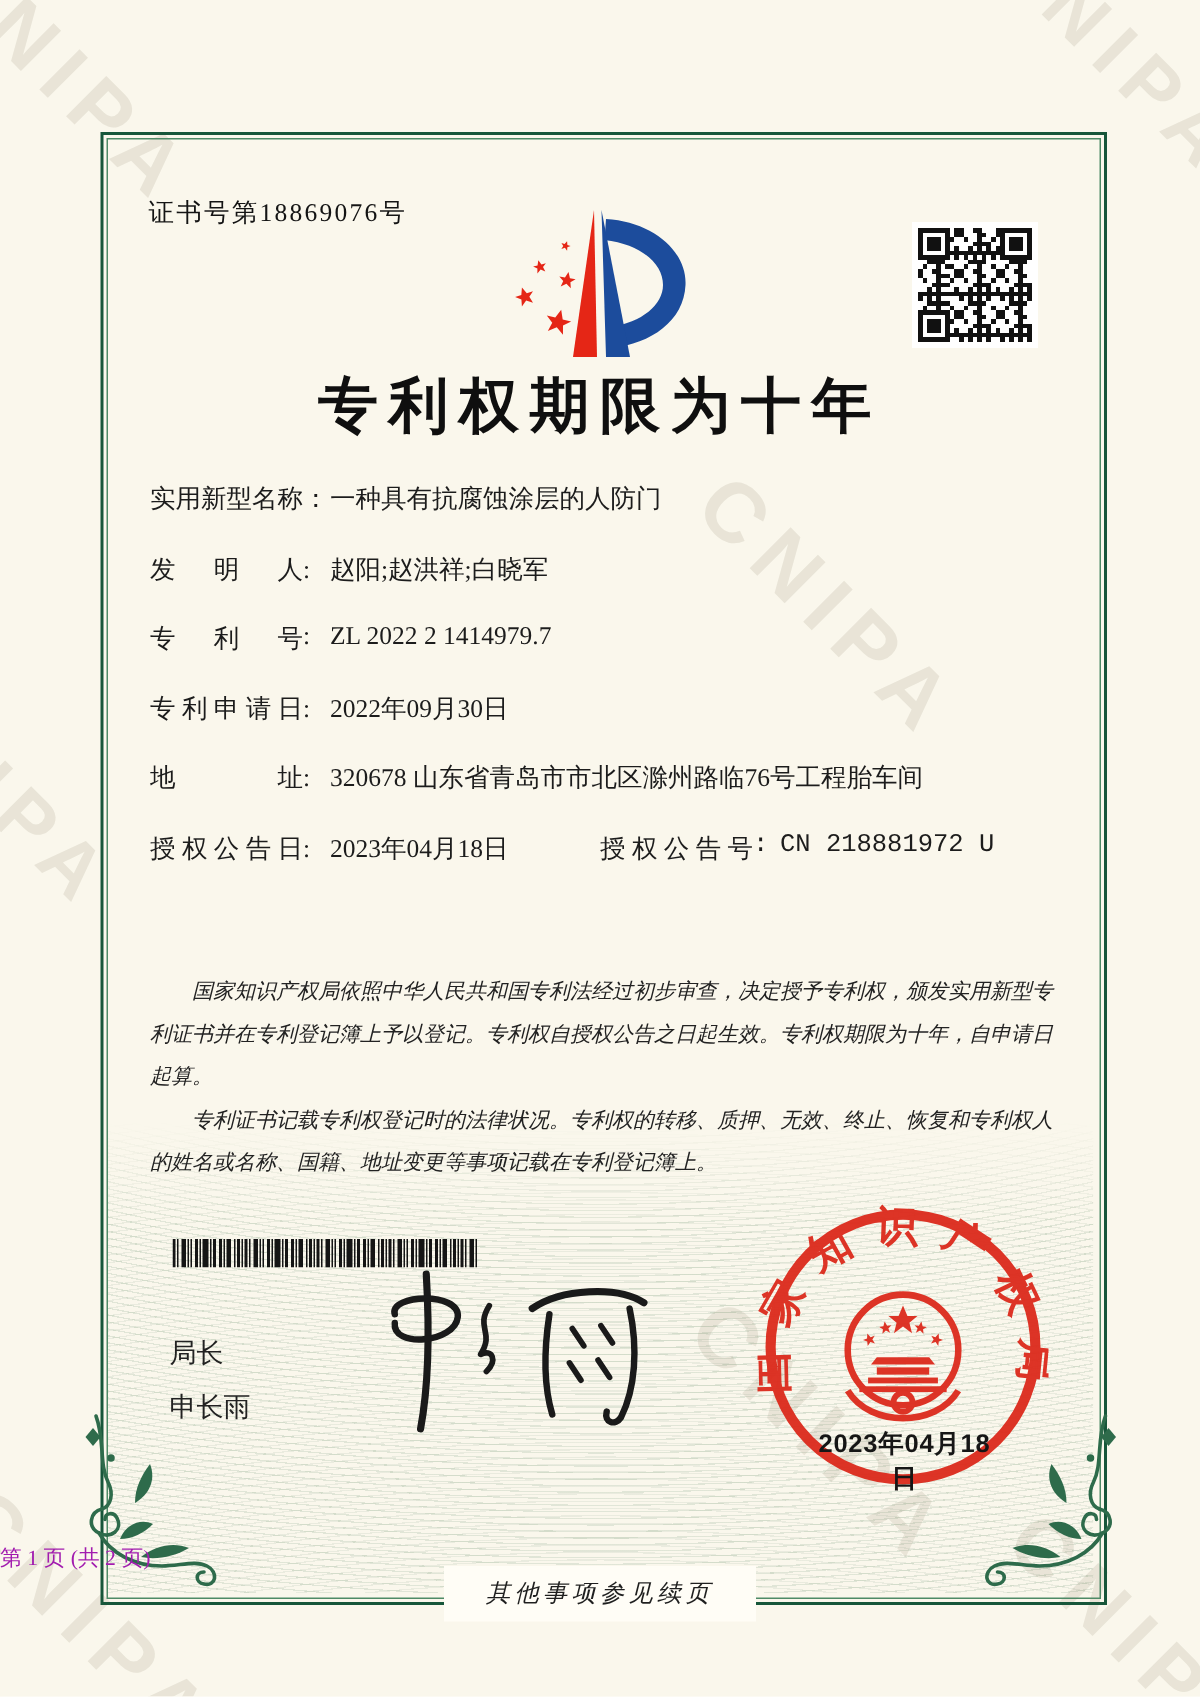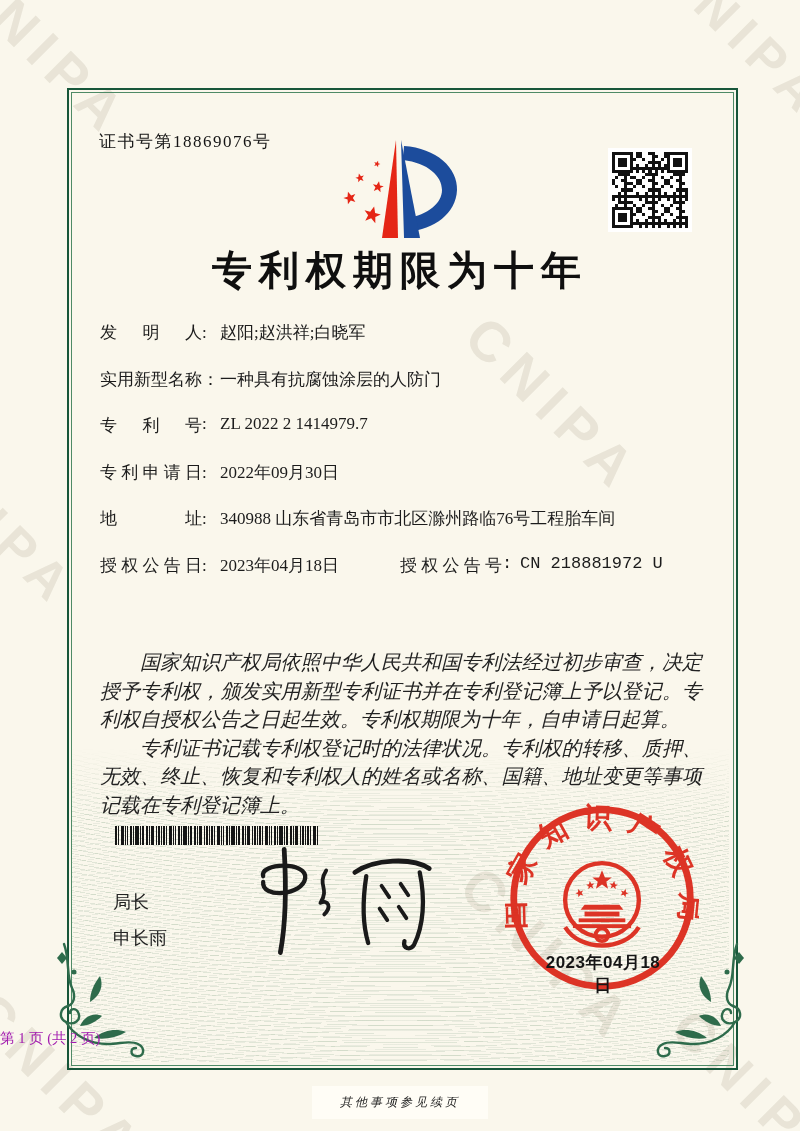--- a/index.html
+++ b/index.html
@@ -44,44 +44,44 @@
   
   .fields{position:absolute;left:100px;top:321px;width:610px;z-index:3;}
   .frow{position:relative;height:46.5px;font-size:17px;}
   .flabel{display:inline-block;width:102px;vertical-align:top;
     text-align:justify;text-align-last:justify;}
   .fcolon{display:inline-block;width:13px;text-align:left;}
   .fvalue{margin-left:5px;}
   .fgroup2{position:absolute;left:300px;top:0;font-family:Liberation Mono, monospace;}
   
   .paras{position:absolute;left:100px;top:648px;width:602px;z-index:3;
-    font-size:20px;line-height:28.5px;text-align:justify;
+    font-size:14px;line-height:28.5px;text-align:justify;
     font-style:italic;color:#222;}
   .paras p{margin:0;text-indent:2em;}
   
   .barcode{position:absolute;left:115px;top:826px;width:206px;height:19px;
     z-index:3;display:flex;align-items:stretch;overflow:hidden;}
   .barcode i{display:block;background:#151515;height:100%;}
   .signer-title{position:absolute;left:113px;top:890px;z-index:3;
     font-family:"Liberation Sans","DejaVu Sans",sans-serif;font-size:18px;color:#222;}
   .signer-name{position:absolute;left:113px;top:926px;z-index:3;
     font-family:"Liberation Sans","DejaVu Sans",sans-serif;font-size:18px;color:#222;}
   .signature{position:absolute;left:225px;top:842px;z-index:4;}
   
   .seal{position:absolute;left:505px;top:801px;width:194px;height:194px;
     z-index:4;opacity:.95;}
   .sealdate{position:absolute;left:540px;top:951px;width:126px;z-index:5;
     text-align:center;font-family:"Liberation Sans","DejaVu Sans",sans-serif;
     font-size:17px;font-weight:bold;color:#161616;letter-spacing:0.5px;}
   
   .pageinfo{position:absolute;left:0;right:0;top:1029px;z-index:3;
     text-align:left;font-size:14.5px;color:#a21caf;}
-  .cont{position:absolute;left:50%;top:1086px;transform:translateX(-50%);
+  .cont{position:absolute;left:50%;top:1044px;transform:translateX(-50%);
     z-index:3;background:#fffdf6;padding:8px 28px;
-    font-size:12px;font-style:italic;letter-spacing:3px;color:#1f1f1f;
+    font-size:16px;font-style:italic;letter-spacing:3px;color:#1f1f1f;
     white-space:nowrap;}
 </style>
 </head>
 <body>
 
 <div class="page">
 
   <div class="wm" style="left:-65px;top:18px;font-size:55px;">CNIPA</div>
   <div class="wm" style="left:640px;top:5px;font-size:52px;">CNIPA</div>
   <div class="wm" style="left:443px;top:372px;font-size:56px;">CNIPA</div>
@@ -470,33 +470,33 @@
         <rect x="20" y="24" width="1" height="1" fill="#111"></rect>
         <rect x="22" y="24" width="1" height="1" fill="#111"></rect>
         <rect x="24" y="24" width="1" height="1" fill="#111"></rect>
       </svg>
   </div>
 
   <div class="title">专利权期限为十年</div>
 
   <div class="fields">
     <div class="frow">
-      <span class="flabel">发明人</span><span class="fcolon">:</span><span class="fvalue">赵阳;赵洪祥;白晓军</span>
+      <span class="flabel">实用新型名称</span><span class="fcolon">：</span><span class="fvalue">一种具有抗腐蚀涂层的人防门</span>
     </div>
     <div class="frow">
-      <span class="flabel">实用新型名称</span><span class="fcolon">：</span><span class="fvalue">一种具有抗腐蚀涂层的人防门</span>
+      <span class="flabel">发明人</span><span class="fcolon">:</span><span class="fvalue">赵阳;赵洪祥;白晓军</span>
     </div>
     <div class="frow">
       <span class="flabel">专利号</span><span class="fcolon">:</span><span class="fvalue">ZL 2022 2 1414979.7</span>
     </div>
     <div class="frow">
       <span class="flabel">专利申请日</span><span class="fcolon">:</span><span class="fvalue">2022年09月30日</span>
     </div>
     <div class="frow">
-      <span class="flabel">地址</span><span class="fcolon">:</span><span class="fvalue">340988 山东省青岛市市北区滁州路临76号工程胎车间</span>
+      <span class="flabel">地址</span><span class="fcolon">:</span><span class="fvalue">320678 山东省青岛市市北区滁州路临76号工程胎车间</span>
     </div>
     <div class="frow">
       <span class="flabel">授权公告日</span><span class="fcolon">:</span><span class="fvalue">2023年04月18日</span>
       <span class="fgroup2">
         <span class="flabel">授权公告号</span><span class="fcolon">:</span><span class="fvalue">CN 218881972 U</span>
       </span>
     </div>
   </div>
 
   <div class="paras">

